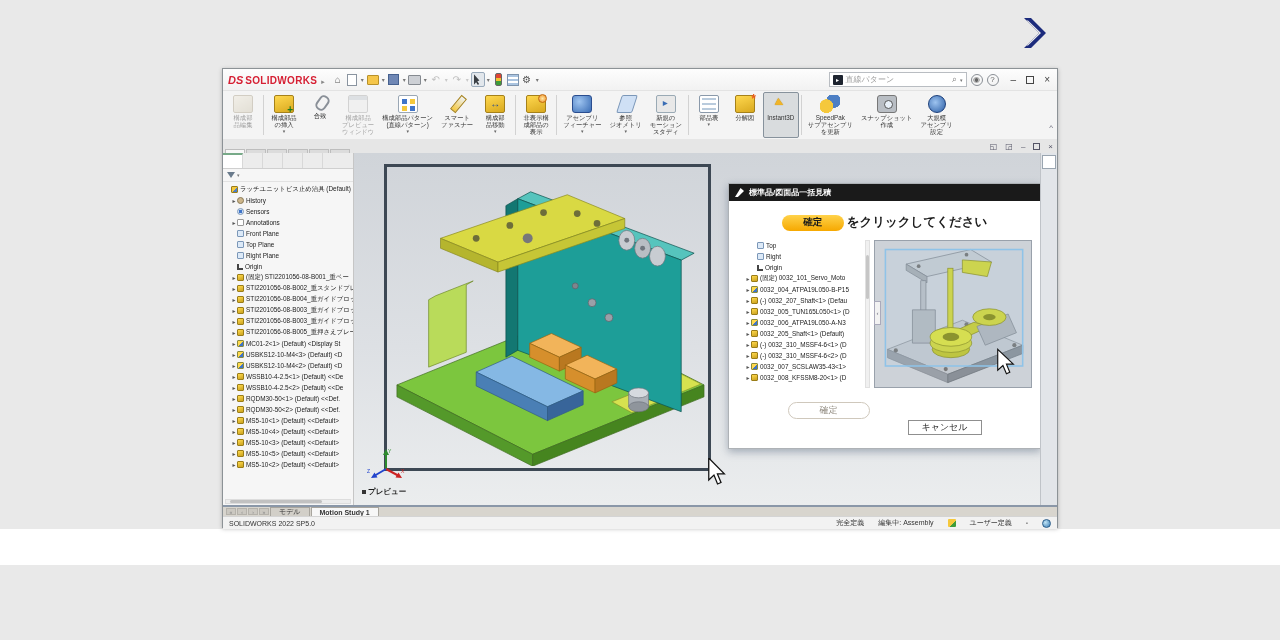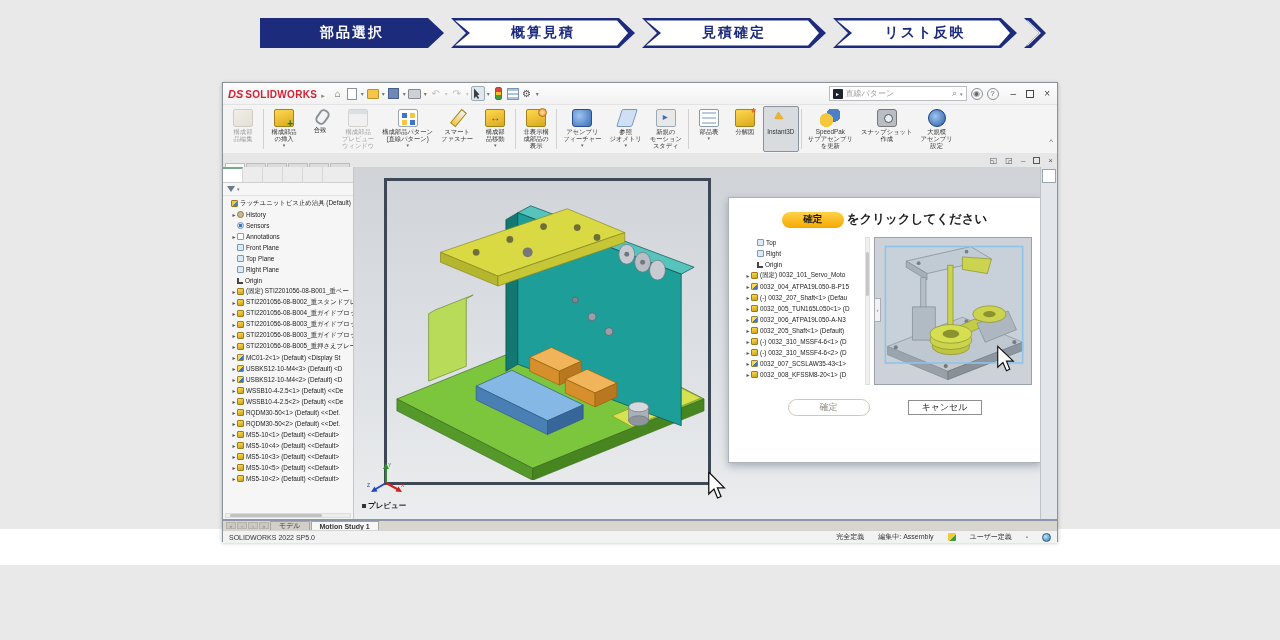--- a/index.html
+++ b/index.html
@@ -18,21 +18,21 @@
     clip-path:polygon(4px 2.5px,calc(100% - 18px) 2.5px,calc(100% - 7px) 50%,calc(100% - 18px) calc(100% - 2.5px),4px calc(100% - 2.5px),19px 50%)}
   .step .lbl{position:absolute;inset:0;display:flex;align-items:center;justify-content:center;
     font-size:14px;font-weight:bold;color:#1c2b7c;letter-spacing:2px}
   .step.filled .lbl{color:#fff}
   .crumb-tail{width:22px;height:30px;background:#1c2b7c;
     clip-path:polygon(0 0,7px 0,22px 50%,7px 100%,0 100%,15px 50%)}
   .crumb-tail .in{width:100%;height:100%;background:#e9e9e9;
     clip-path:polygon(0 2.5px,4px 2.5px,17px 50%,4px calc(100% - 2.5px),0 calc(100% - 2.5px),12px 50%)}
 
   
-  .sw{position:absolute;left:222px;top:82px;width:836px;height:460px;background:#f1f1f1;
+  .sw{position:absolute;left:222px;top:68px;width:836px;height:460px;background:#f1f1f1;
       border:1px solid #8c9296;box-shadow:0 1px 4px rgba(0,0,0,.25);font-size:9px;color:#333}
   .titlebar{position:absolute;left:0;top:0;right:0;height:22px;background:linear-gradient(#fdfdfd,#f2f2f2);
       display:flex;align-items:center;padding:0 5px;border-bottom:1px solid #e3e3e3}
   .logo{display:flex;align-items:baseline;gap:2px;margin-right:6px;flex:none}
   .logo .mark{color:#d61f33;font-weight:bold;font-style:italic;font-size:11px}
   .logo .brand{color:#d61f33;font-weight:bold;font-size:10px;letter-spacing:.3px}
   .logo .exp{color:#888;font-size:7px;margin-left:2px}
   .mi{width:14px;height:15px;display:inline-flex;align-items:center;justify-content:center;
       font-size:10px;color:#555;flex:none;position:relative;border-radius:2px}
   .mi.mi-caret{width:7px;font-size:6px;color:#777}
@@ -165,21 +165,21 @@
   .dlg-tree{width:128px;overflow:hidden;flex:none}
   .dlg-vscroll{width:5px;background:#f0f0f0;border:1px solid #e0e0e0;flex:none;position:relative}
   .dlg-vscroll .thumb{position:absolute;top:14px;left:0;right:0;height:44px;background:#c6c6c6;border-radius:2px}
   .dlg-img{flex:1;margin-left:4px;background:#cdd2d8;border:1px solid #99a1ab;position:relative}
   .dlg-img .handle{position:absolute;left:-1px;top:60px;width:7px;height:24px;background:#f2f2f2;border:1px solid #aab;
        display:flex;align-items:center;justify-content:center;font-size:6px;color:#667}
   .dlg-btns{display:flex;justify-content:center;gap:38px;margin-top:14px}
   .btn-confirm{width:82px;height:17px;border:1px solid #cfc8bc;border-radius:9px;background:#fff;color:#8e887d;
        font-size:9px;display:flex;align-items:center;justify-content:center}
   .btn-cancel{width:74px;height:15px;border:1px solid #8f8f8f;background:#fff;color:#222;font-size:9px;
-       display:flex;align-items:center;justify-content:center;margin-top:1px}
+       display:flex;align-items:center;justify-content:center;margin-top:18px}
 
   .taskpane{width:17px;background:#e2e5e9;border-left:1px solid #bfc3c8;display:flex;flex-direction:column;align-items:center;padding-top:2px;gap:2px;flex:none}
   .tpico{width:14px;height:14px;display:flex;align-items:center;justify-content:center;font-size:9px;color:#5a6672;border:1px solid transparent}
   .tpico.active{background:#fff;border-color:#9aa5b0}
   .tpico.color{color:#c94f3f}
 
   
   .modeltabs{position:absolute;left:0;top:436px;right:0;height:11px;background:#d8d5ce;border-top:2px solid #8a97a8;
        display:flex;align-items:stretch;gap:1px;padding-left:2px}
   .navbtn{width:10px;display:flex;align-items:center;justify-content:center;font-size:5px;color:#888;background:#cbc8c1;border:1px solid #b5b2ab;margin:1px 0}
@@ -191,42 +191,20 @@
   .st-pencil{width:8px;height:8px;background:linear-gradient(135deg,#f5c83c 60%,#3f9c3a 60%);border-radius:1px}
   .st-globe{width:9px;height:9px;border-radius:50%;background:radial-gradient(circle at 35% 35%,#bfe3f5,#3a7db5);border:1px solid #2a5d8a}
   .st-dot{color:#888;font-size:6px}
 </style>
 </head>
 <body>
 
 <div class="stage">
   <div class="white-band"></div>
 
-  <div class="crumbs">
-      <div class="step active filled first">
-    <div class="shape"></div>
-
-    <div class="lbl">部品選択</div>
-  </div>
-      <div class="step outline">
-    <div class="shape"></div>
-    <div class="inner"></div>
-    <div class="lbl">概算見積</div>
-  </div>
-      <div class="step outline">
-    <div class="shape"></div>
-    <div class="inner"></div>
-    <div class="lbl">見積確定</div>
-  </div>
-      <div class="step outline">
-    <div class="shape"></div>
-    <div class="inner"></div>
-    <div class="lbl">リスト反映</div>
-  </div>
-    </div>
   <div class="crumb-tail" style="position:absolute;left:1024px;top:18px">
       <div class="in"></div>
     </div>
 
   <div class="sw">
 
     <div class="titlebar">
       <span class="logo">
         <span class="mark">DS</span>
         <span class="brand">SOLIDWORKS</span>
@@ -681,20 +659,24 @@
           <text x="35" y="28" font-size="5" fill="#cc2222">X</text>
           <text x="1" y="28" font-size="5" fill="#2244cc">Z</text>
         </svg>
         <div class="projlabel">プレビュー</div>
 
         <svg class="bigcursor" viewBox="0 0 20 26">
           <polygon points="2,0 2,19 6.5,14.8 9.6,22.5 12.6,21.2 9.5,13.8 15.5,13.8" fill="#ffffff" stroke="#111" stroke-width="1.1"></polygon>
         </svg>
 
         <div class="dlg">
+          <div class="dlg-title">
+            <span class="nib"></span>
+            <span class="t">標準品/図面品一括見積</span>
+          </div>
           <div class="dlg-msg">
             <div class="l2">
               <span class="pill">確定</span>
               <span>をクリックしてください</span>
             </div>
           </div>
           <div class="dlg-content">
             <div class="dlg-tree">
                 <div class="trow" style="padding-left: 14px;">
     <span class="arrow"></span>

